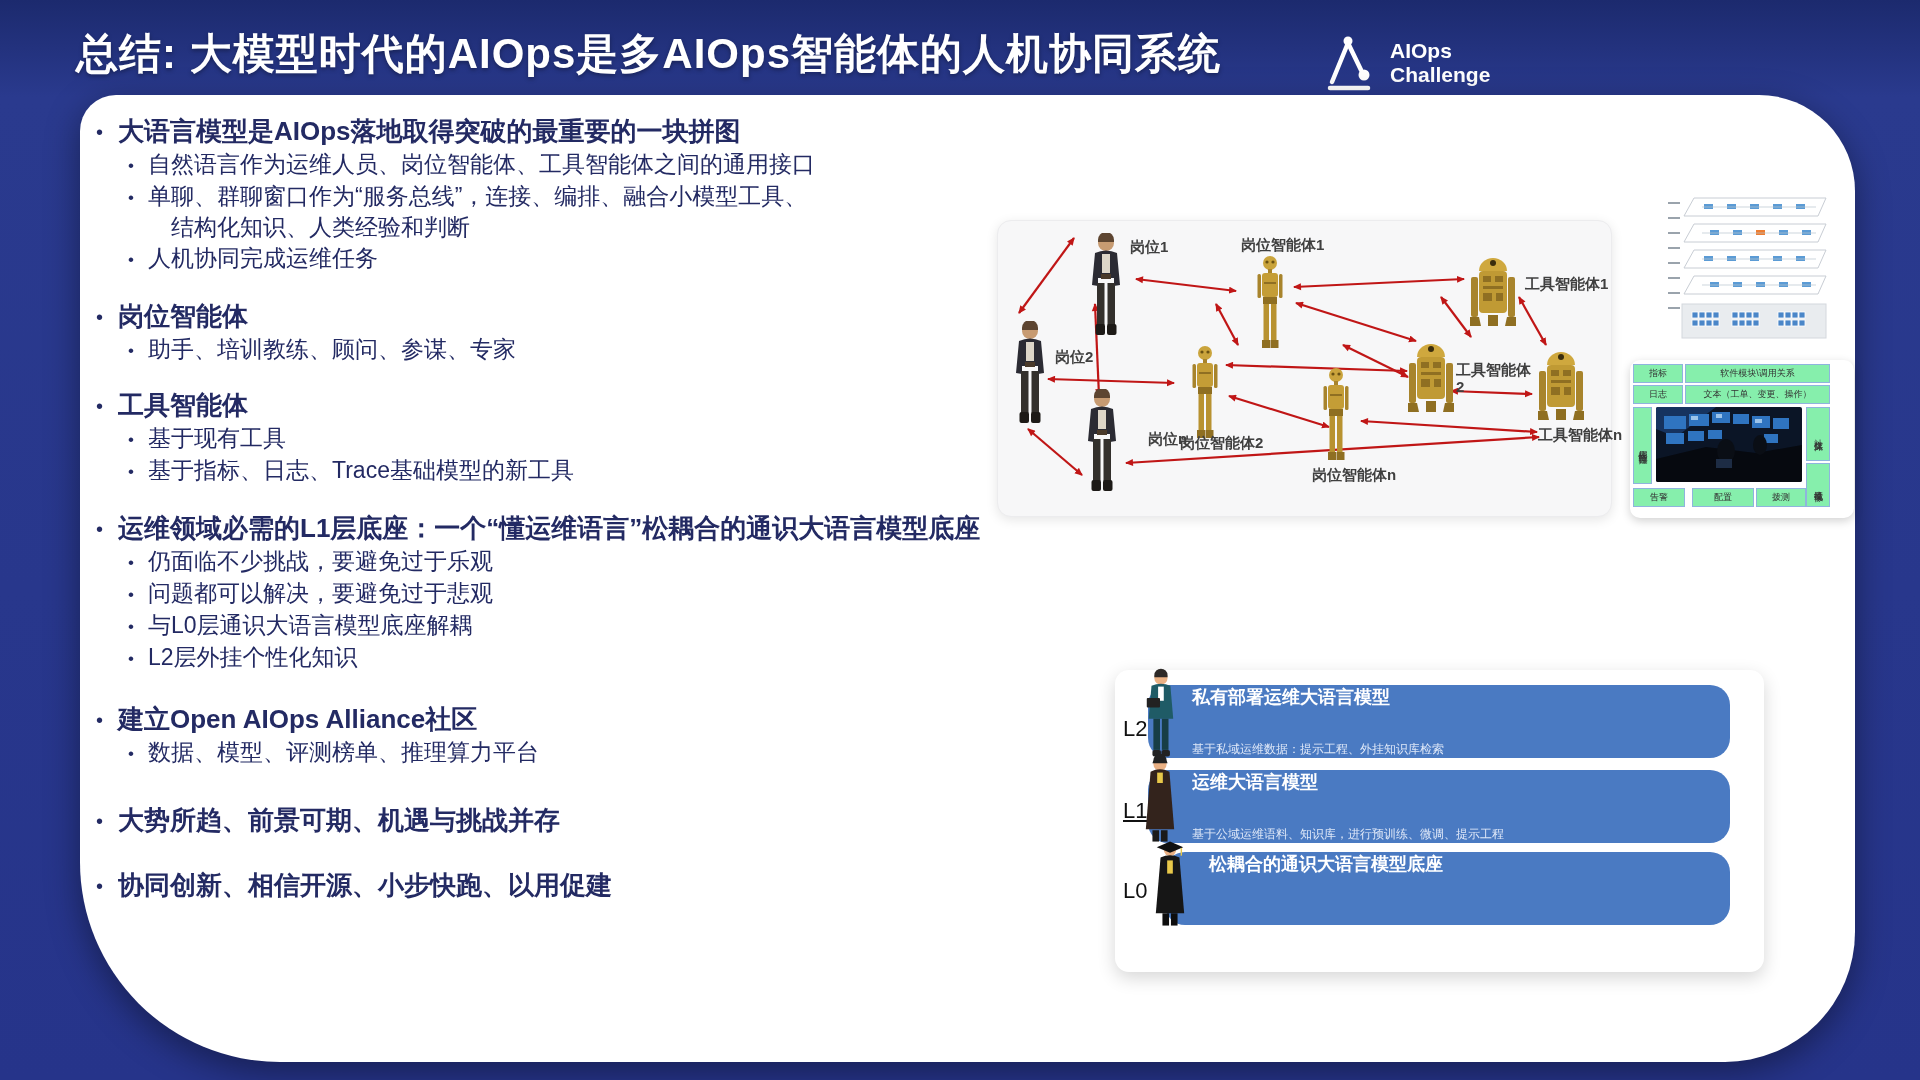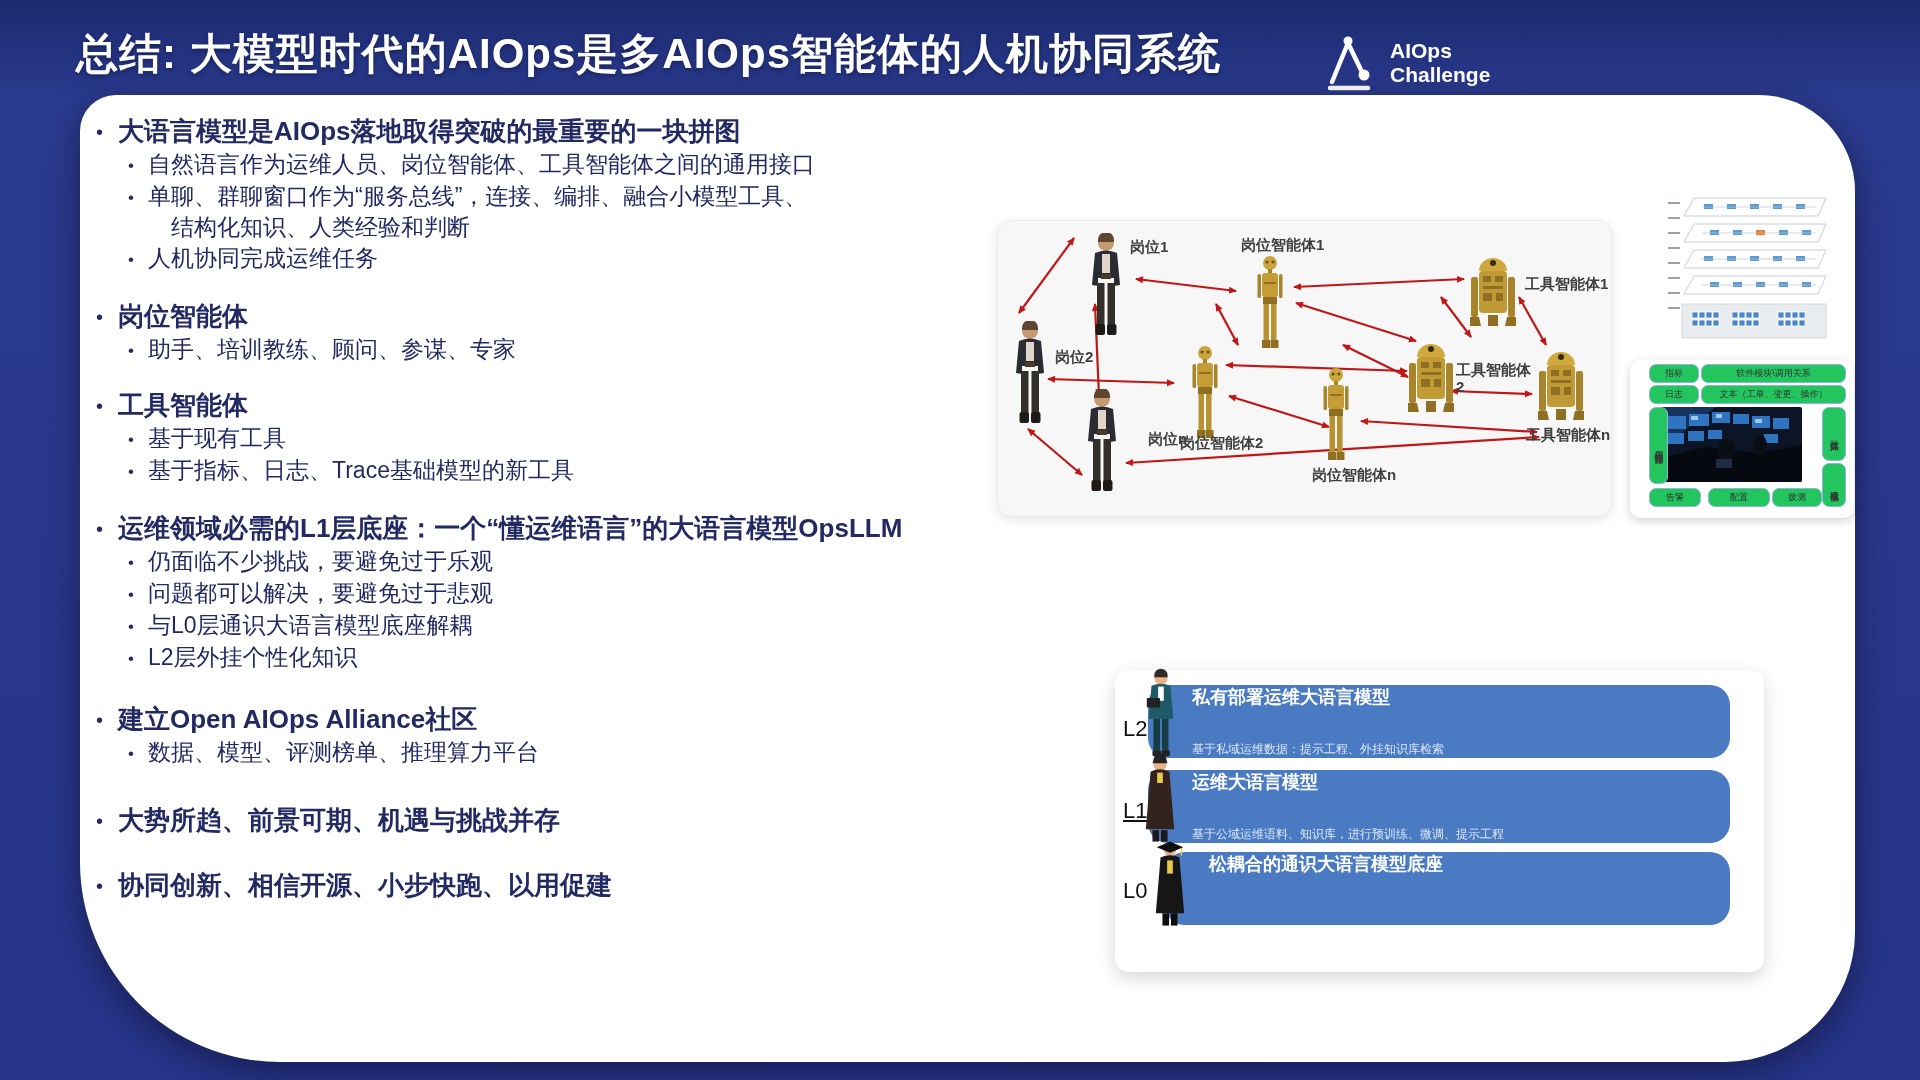--- a/index.html
+++ b/index.html
@@ -32,22 +32,22 @@
   .net-panel{position:absolute;left:997px;top:220px;width:613px;height:295px;background:#f7f7f8;
     border:1px solid #ececee;border-radius:14px;box-shadow:0 3px 12px rgba(0,0,0,.10);}
   .net-panel svg.edges{position:absolute;left:0;top:0;}
   .node{position:absolute;}
   .node-label{position:absolute;font-size:15px;font-weight:700;color:#3f3f3f;white-space:pre;line-height:1.1;}
   
   .thumb{position:absolute;left:1666px;top:190px;width:174px;height:154px;}
   
   .data-panel{position:absolute;left:1630px;top:360px;width:224px;height:158px;background:#fff;
     border-radius:10px;box-shadow:0 3px 10px rgba(0,0,0,.18);}
-  .dp-box{position:absolute;border:1px solid #8fb4dd;border-radius:7px;background:#22c55e;color:#333;
-    display:flex;align-items:center;justify-content:center;font-size:9px;overflow:hidden;margin-left:16px;}
+  .dp-box{position:absolute;border:1px solid #8fb4dd;border-radius:0;background:#86efac;color:#333;
+    display:flex;align-items:center;justify-content:center;font-size:9px;overflow:hidden;}
   .dp-box.vert{writing-mode:vertical-lr;letter-spacing:1px;}
   .dp-photo{position:absolute;border-radius:2px;overflow:hidden;}
   
   .stack-panel{position:absolute;left:1115px;top:670px;width:634px;height:302px;background:#fff;
     border-radius:14px;box-shadow:0 6px 18px rgba(0,0,0,.16);padding-left:15px;}
   .layer-label{position:absolute;font-size:22px;color:#111;font-weight:500;}
   .layer-bar{position:absolute;background:#4a7ac2;border-radius:20px;color:#fff;
     display:flex;flex-direction:column;justify-content:space-between;padding-left:44px;box-sizing:border-box;}
   .layer-title{font-size:18px;font-weight:800;}
   .layer-sub{font-size:12px;color:#dfe8f8;margin-top:6px;}
@@ -124,21 +124,21 @@
           </div>
           <div class="o-item">
             <span class="dot">•</span>
             <span class="txt">基于指标、日志、Trace基础模型的新工具</span>
           </div>
         </div>
       </div>
       <div class="o-sec">
         <div class="o-head">
           <span class="dot">•</span>
-          <span class="txt">运维领域必需的L1层底座：一个“懂运维语言”的大语言模型OpsLLM</span>
+          <span class="txt">运维领域必需的L1层底座：一个“懂运维语言”松耦合的通识大语言模型底座</span>
         </div>
         <div class="o-sub">
           <div class="o-item">
             <span class="dot">•</span>
             <span class="txt">仍面临不少挑战，要避免过于乐观</span>
           </div>
           <div class="o-item">
             <span class="dot">•</span>
             <span class="txt">问题都可以解决，要避免过于悲观</span>
           </div>
@@ -336,21 +336,21 @@
       <rect x="13" y="33" width="20" height="3"></rect>
             <rect x="13" y="40" width="9" height="8"></rect>
             <rect x="26" y="40" width="7" height="8"></rect>
           </g>
     <rect x="1" y="24" width="7" height="40" rx="2" fill="#a8842c"></rect>
     <rect x="38" y="24" width="7" height="40" rx="2" fill="#a8842c"></rect>
     <path d="M0,64 l9,0 2,9 -13,0 z" fill="#8f6f22"></path>
     <path d="M37,64 l9,0 2,9 -13,0 z" fill="#8f6f22"></path>
     <rect x="18" y="62" width="10" height="11" fill="#8f6f22"></rect>
         </svg></div>
-      <div class="node-label" style="left: 528px; top: 206px;">工具智能体n</div>
+      <div class="node-label" style="left: 540px; top: 206px;">工具智能体n</div>
     </div>
 
   <div class="thumb">
     <svg width="174" height="154" viewBox="0 0 174 154">
       <g id="thumbLayers">
           <polygon points="18,26 152,26 160,8 28,8" fill="#ffffff" stroke="#c8cdd4"></polygon>
           <rect x="38" y="14" width="9" height="5" fill="#5b9bd5"></rect>
           <rect x="61" y="14" width="9" height="5" fill="#5b9bd5"></rect>
           <rect x="84" y="14" width="9" height="5" fill="#5b9bd5"></rect>
           <rect x="107" y="14" width="9" height="5" fill="#5b9bd5"></rect>

